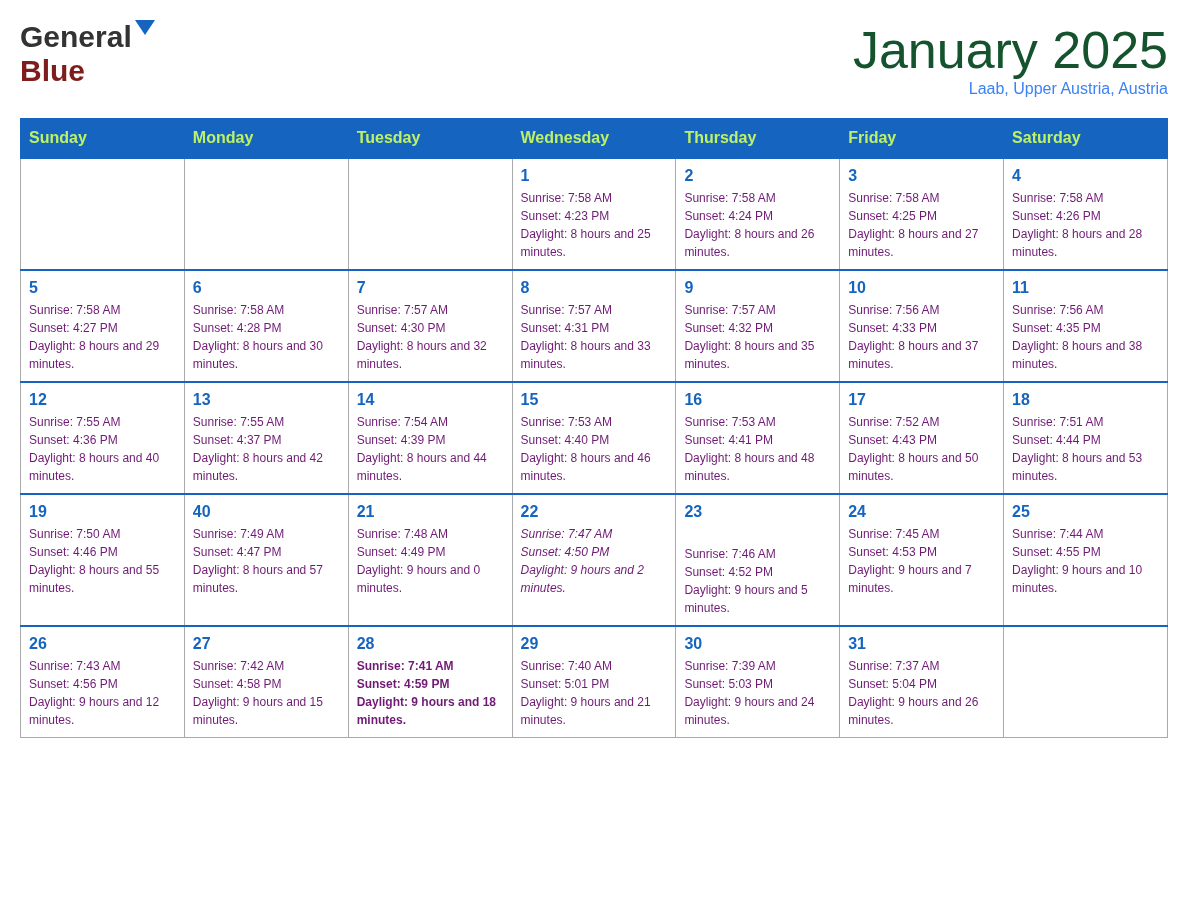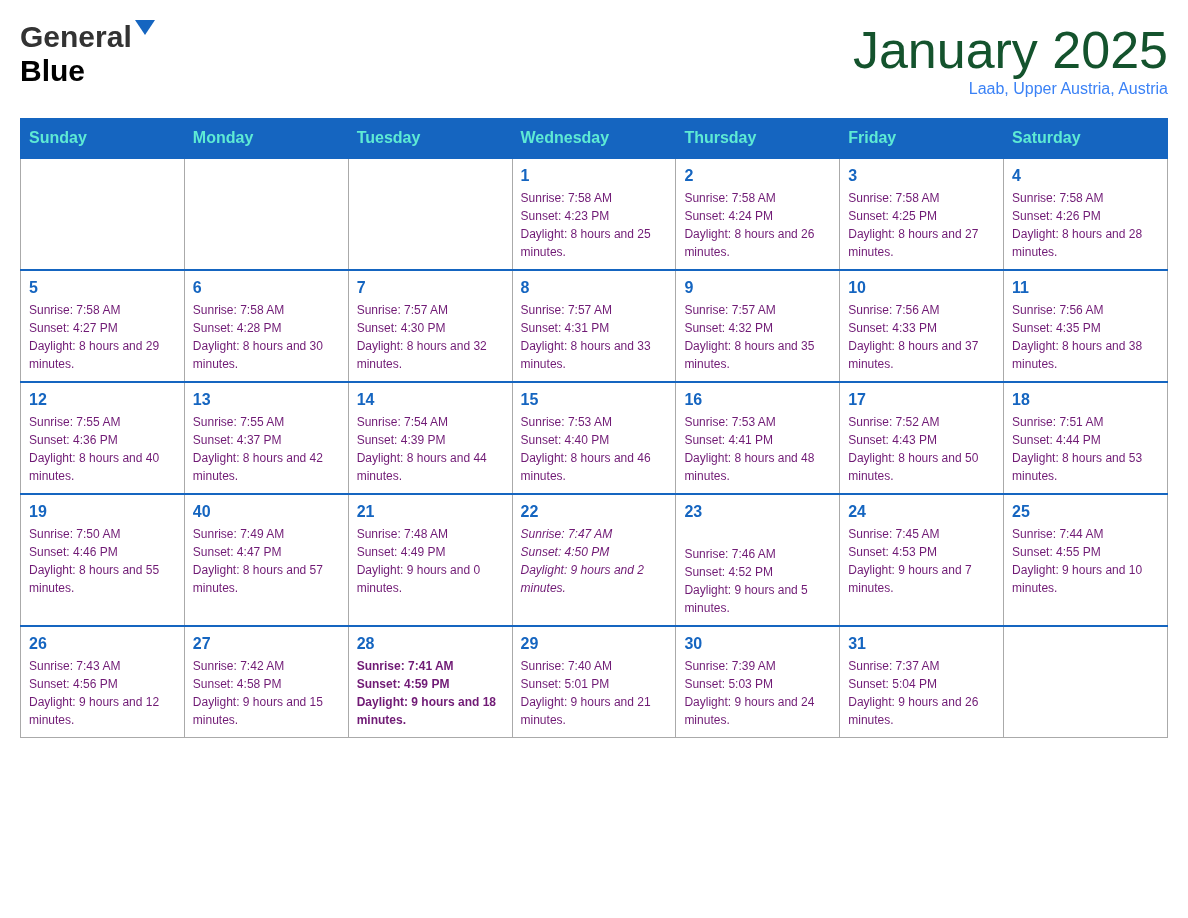--- a/index.html
+++ b/index.html
@@ -38,21 +38,21 @@
       font-weight: normal;
       color: #3b82f6;
     }
     .calendar {
       width: 100%;
       border-collapse: collapse;
       border: 1px solid #1565C0;
     }
     .calendar th {
       background-color: #1565C0;
-      color: #5eead4;
+      color: #bef264;
       font-size: 16px;
       font-weight: bold;
       padding: 10px 8px;
       text-align: left;
       border: 1px solid #1565C0;
     }
     .calendar td {
       width: calc(100% / 7);
       vertical-align: top;
       padding: 8px;
@@ -82,21 +82,21 @@
 </head>
 <body>
 
 <div class="header">
   <div class="logo">
     <div class="logo-first-line">
       <span style="font-size:30px;font-weight:bold;color:#333;">General</span>
       <span style="display:inline-block;width:0;height:0;border-left:10px solid transparent;border-right:10px solid transparent;border-top:15px solid #1565C0;margin-left:3px;margin-bottom:2px;"></span>
     </div>
     <div>
-      <span style="font-size:30px;font-weight:bold;color:#000000;">Blue</span>
+      <span style="font-size:30px;font-weight:bold;color:#7f1d1d;">Blue</span>
     </div>
   </div>
   <div class="title-block">
     <h1>January 2025</h1>
     <h2>Laab, Upper Austria, Austria</h2>
   </div>
 </div>
 
 <table class="calendar">
   <thead>

